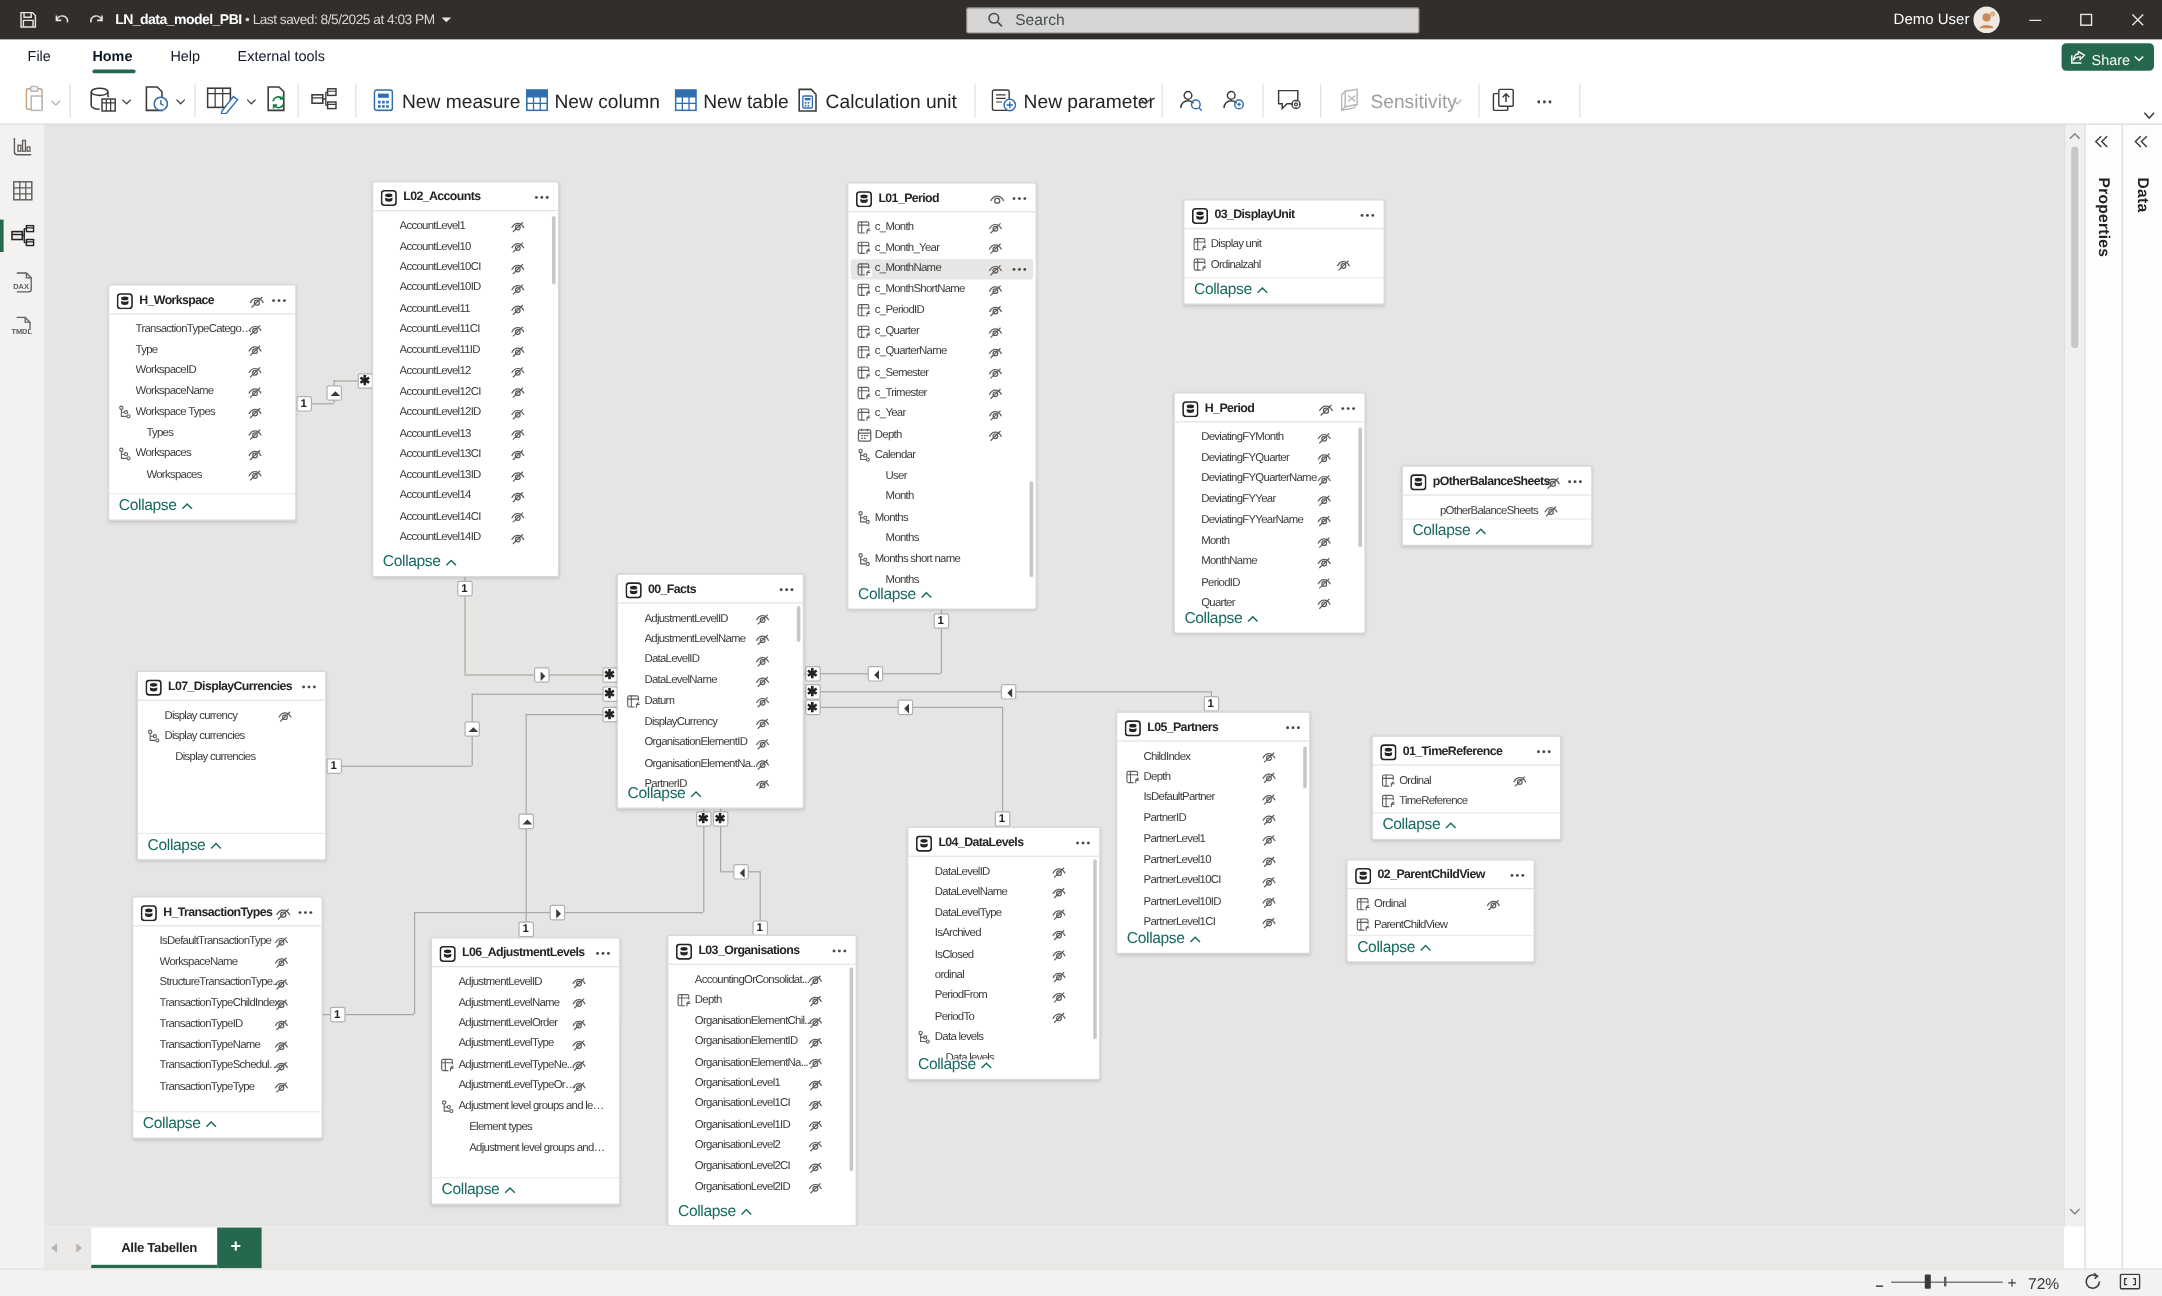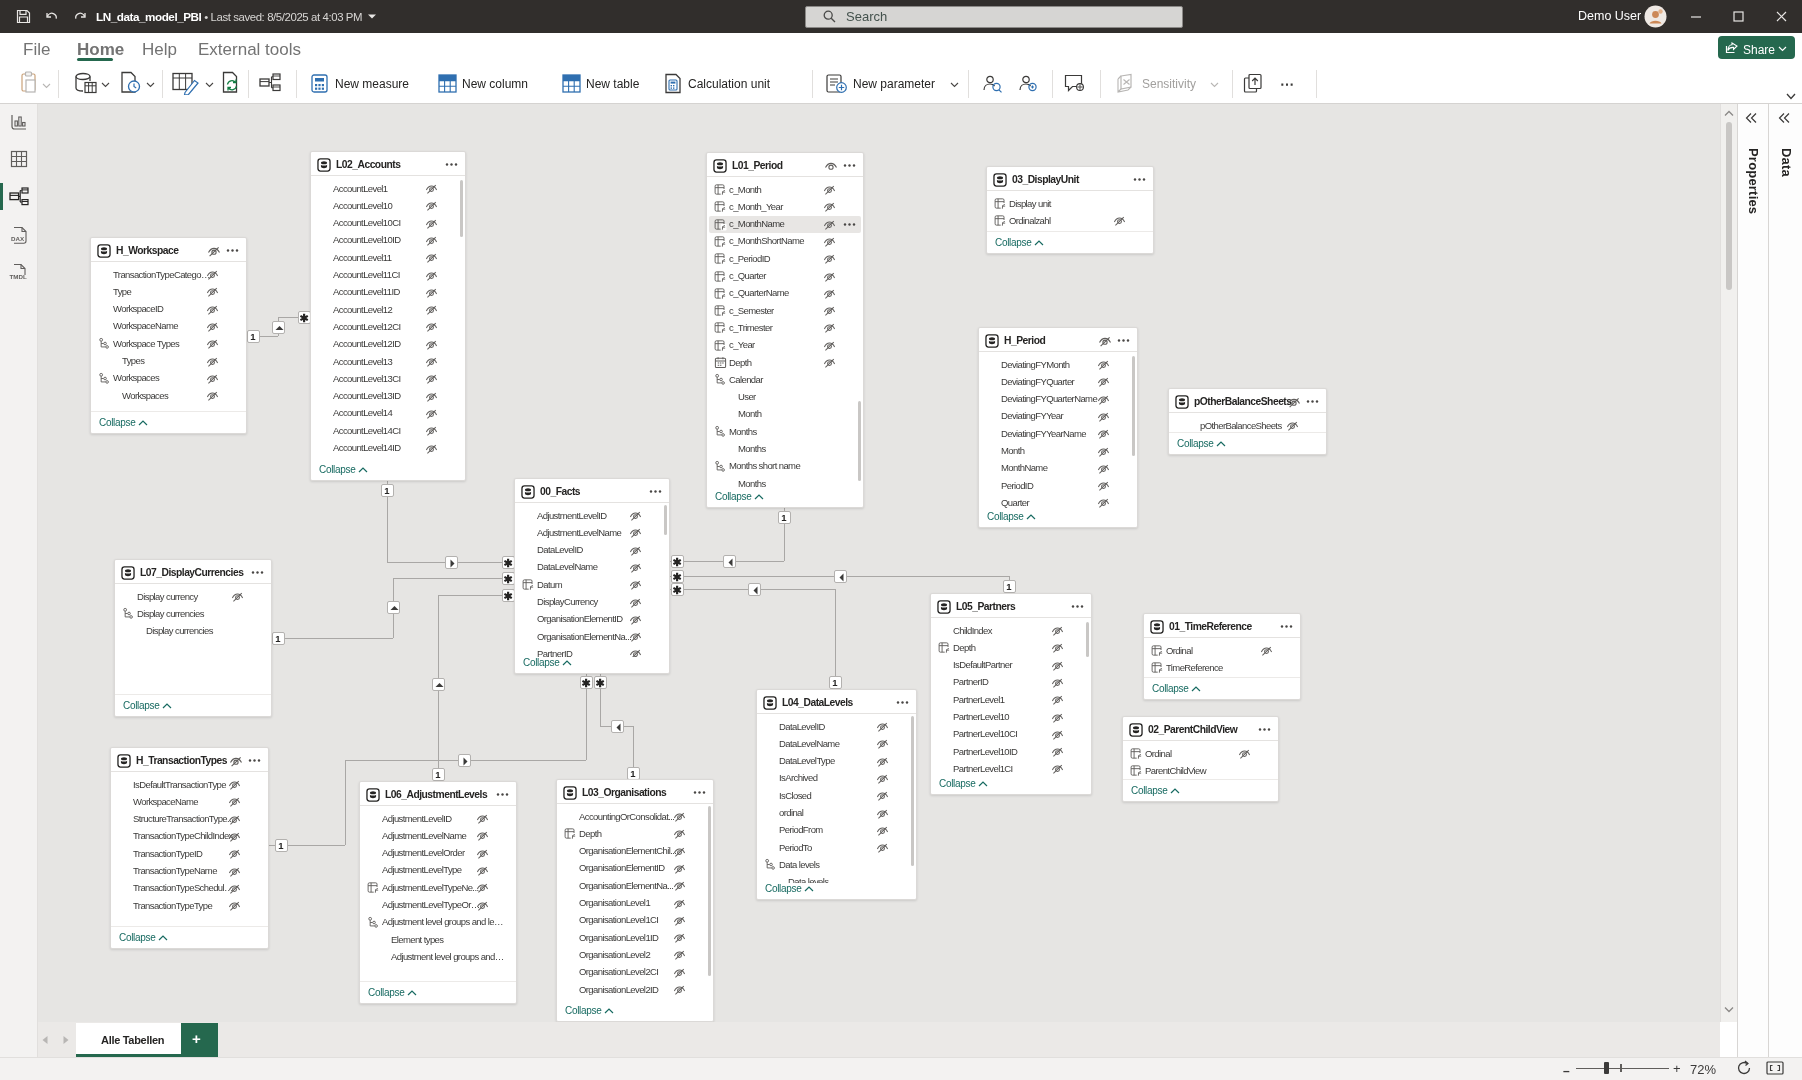--- a/index.html
+++ b/index.html
@@ -14,31 +14,31 @@
 .statusbar{left:0;top:1057px;width:1802px;height:23px;background:#f3f2f1;border-top:1px solid #e1dfdd}
 .card{position:absolute;background:#fff;border:1px solid #dbd9d7;box-shadow:0 1px 2.5px rgba(0,0,0,.12);border-radius:2px}
 .chead{position:absolute;left:0;top:0;right:0;height:24px;border-bottom:1px solid #e4e2e0}
 .ctitle{position:absolute;left:25px;top:7px;font-size:10.3px;letter-spacing:-0.5px;font-weight:bold;color:#252423;white-space:nowrap}
 .dots{position:absolute;top:11px;width:13px;height:3px}
 .dots svg,.cbox svg{display:block}
 .crow{position:absolute;left:0;right:0;height:17.5px;font-size:9.5px;letter-spacing:-0.6px;color:#3b3a39;white-space:nowrap}
 .crow span{position:absolute;top:2.6px;left:22px;right:34px;overflow:hidden;text-overflow:ellipsis}
 .crow.ind span{left:31px}
 .crow.noeye span{right:10px}
-.collapse{position:absolute;left:8px;font-size:10px;letter-spacing:-0.3px;color:#176a61}
+.collapse{position:absolute;left:8px;font-size:13px;letter-spacing:-0.3px;color:#176a61}
 .cfoot{position:absolute;left:0;right:0;bottom:0;height:22px;border-top:1px solid #eceae8}
 .hl{position:absolute;left:2px;right:2px;height:17.5px;background:#e8e6e4;border-radius:2px}
 .seg{position:absolute;background:#a9a7a5}
 .cbox{position:absolute;width:13px;height:13px;background:#fff;border:1px solid #b3b1af;border-radius:2px;text-align:center}
 .cbox.n{font-size:9.5px;font-weight:bold;color:#252423;line-height:11px}
 .cbox.a{font-size:11px;font-weight:bold;color:#252423;line-height:12px}
 .sep{position:absolute;top:70px;width:1px;height:28px;background:#e1dfdd}
-.rlabel{position:absolute;top:77px;font-size:12px;color:#252423;white-space:nowrap}
+.rlabel{position:absolute;top:77px;font-size:16px;color:#252423;white-space:nowrap}
 .gray{color:#a19f9d !important}
-.mtext{position:absolute;top:40px;font-size:17px;color:#737373}
+.mtext{position:absolute;top:40px;font-size:12px;color:#0f172a}
 .thumb{position:absolute;width:3px;border-radius:2px;background:#c9c7c5}
 </style></head><body>
 
 <svg width="0" height="0" style="position:absolute">
     <defs>
 <symbol id="eyeoff" viewBox="0 0 14 14">
  <path d="M1.5 8.5 C3 5.6 5 4.4 7 4.4 C9 4.4 11 5.6 12.5 8.5" fill="none" stroke="#605e5c" stroke-width="1.1"></path>
  <circle cx="7" cy="8.2" r="2.1" fill="none" stroke="#605e5c" stroke-width="1.1"></circle>
  <path d="M2.6 12.2 L11.6 3.4" stroke="#605e5c" stroke-width="1.1"></path>
 </symbol>

